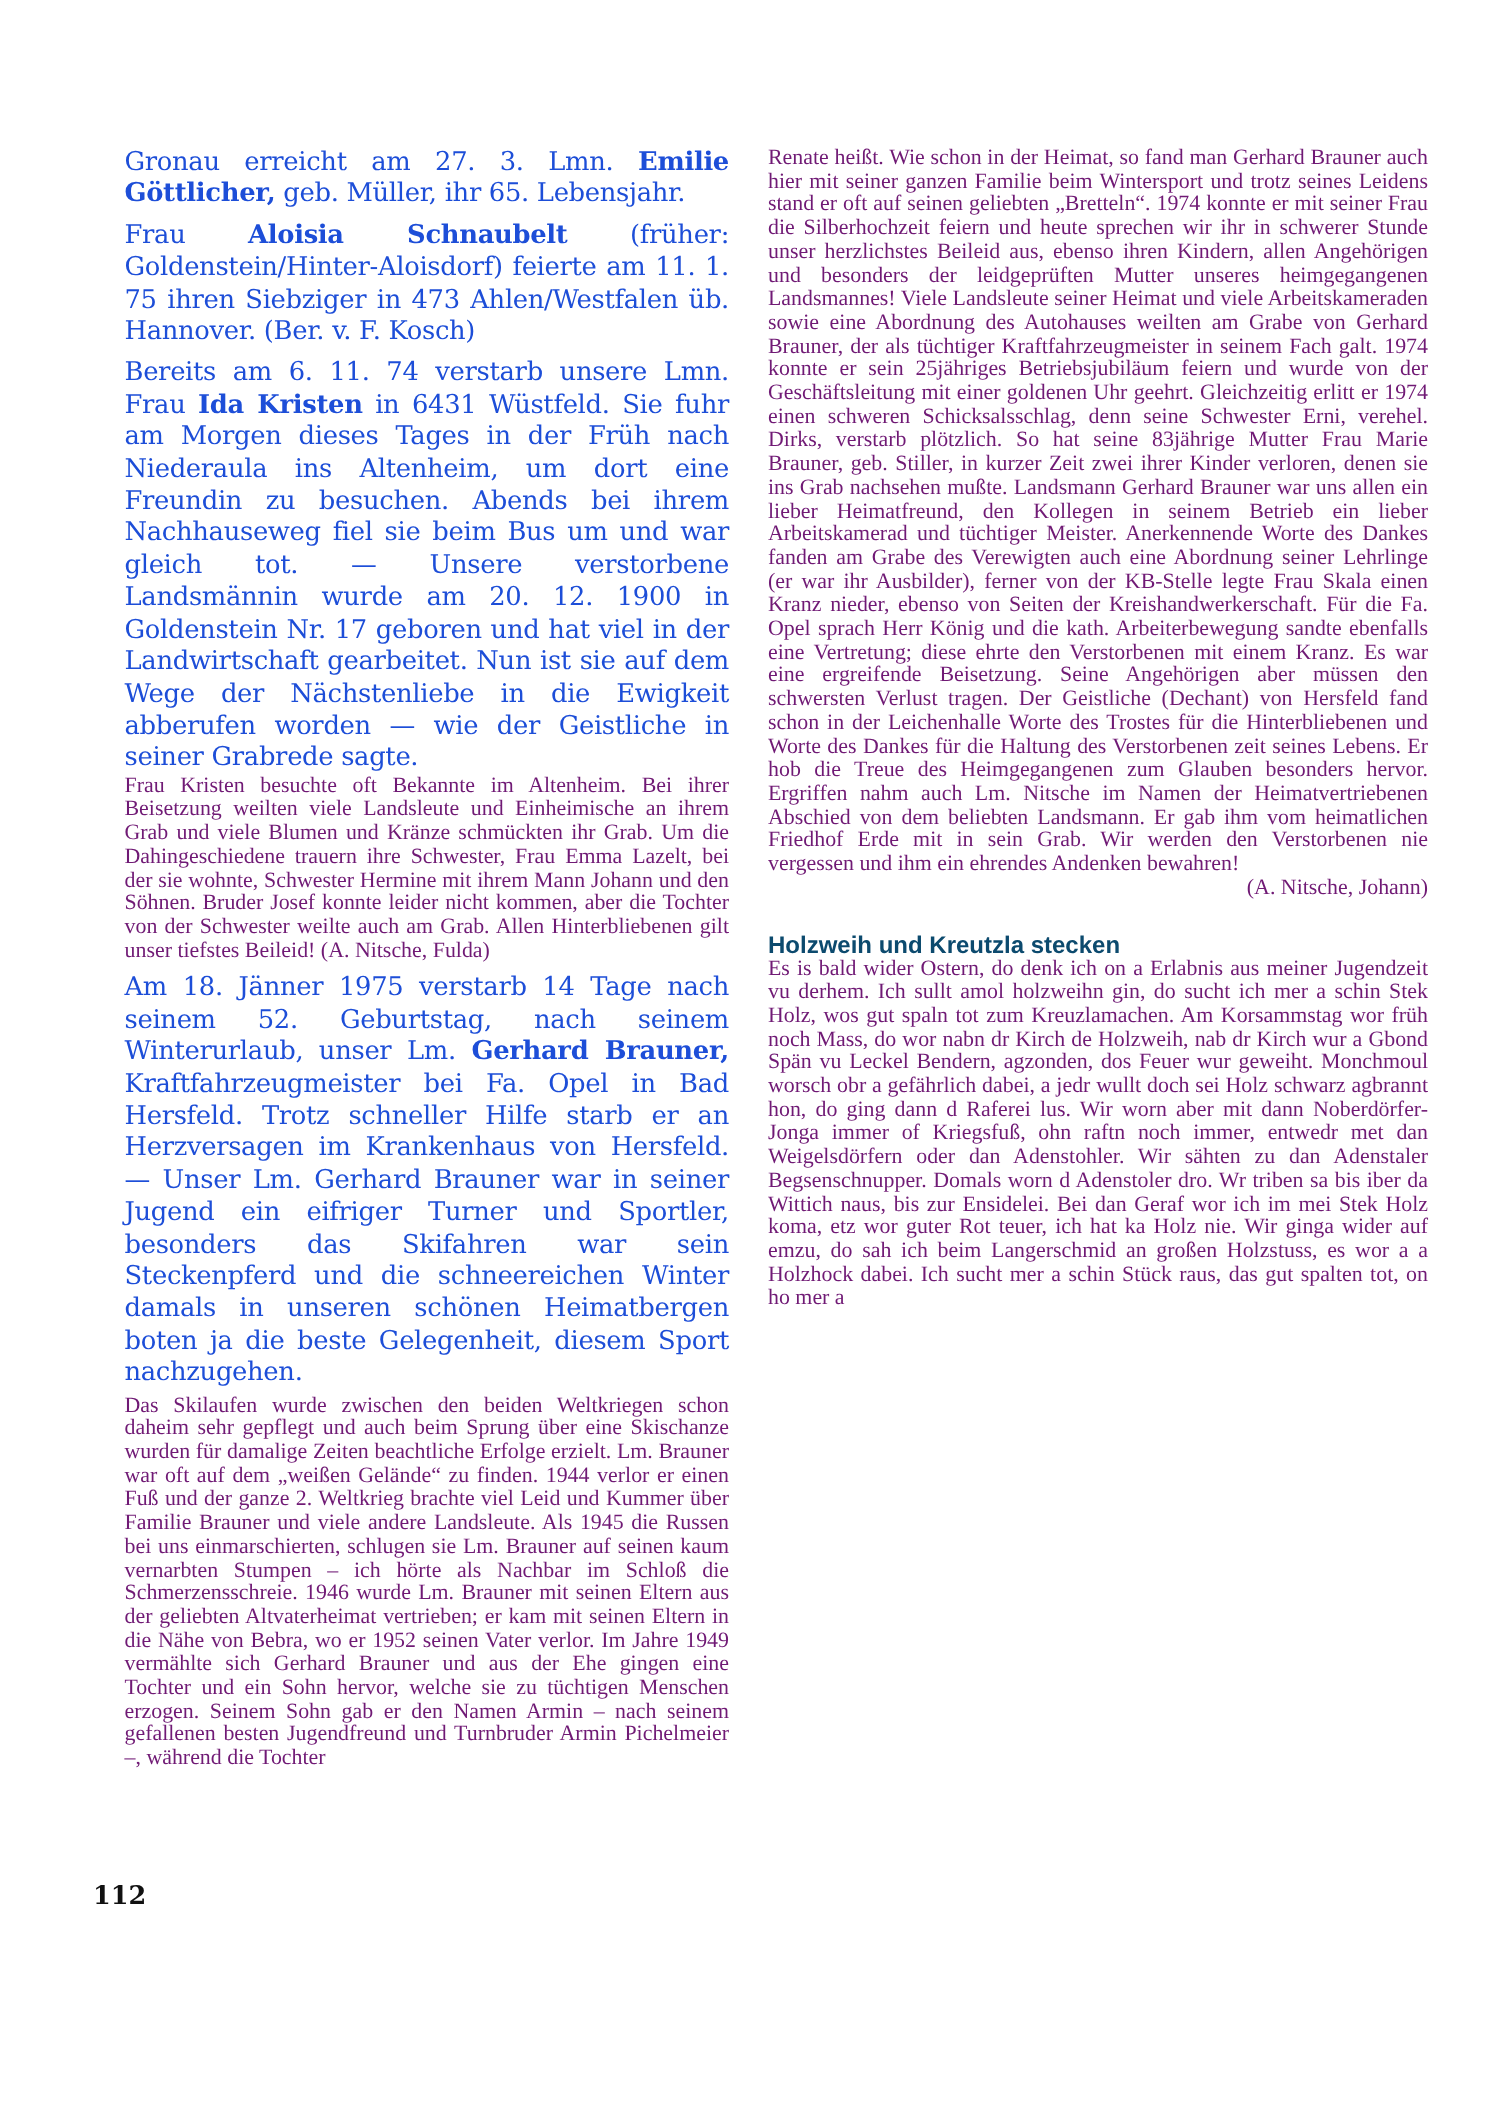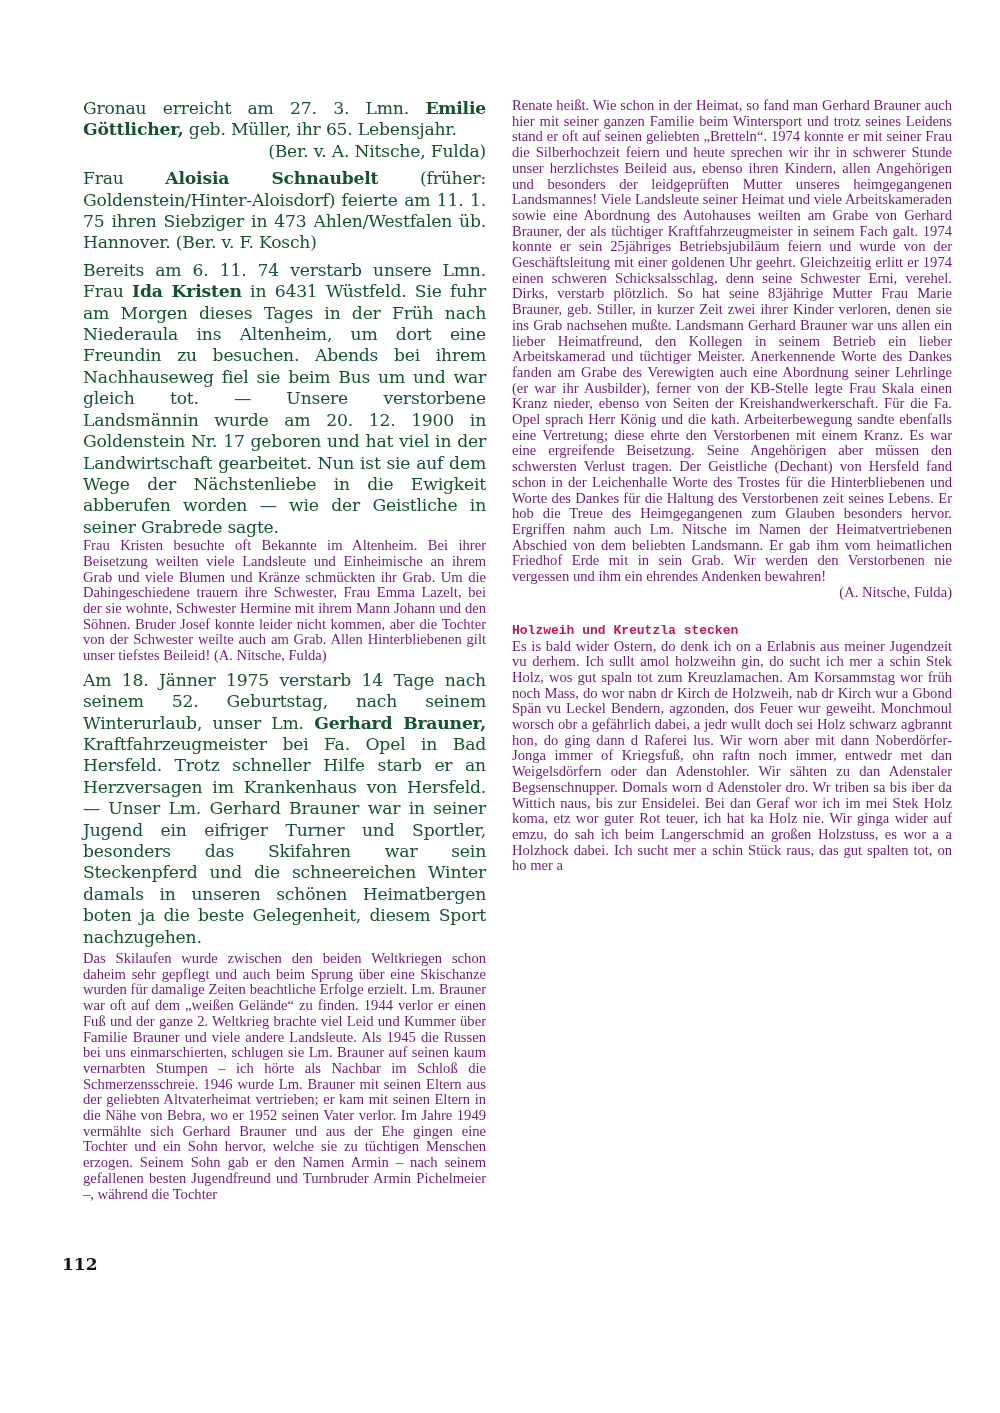--- a/index.html
+++ b/index.html
@@ -1,56 +1,55 @@
 <!DOCTYPE html>
 <html><head>
 <meta charset="utf-8">
 <style>
   html, body { margin: 0; padding: 0; background: #ffffff; }
   body { width: 1000px; height: 1413px; position: relative; overflow: hidden; color: #1a1a1a; }
   .col { position: absolute; top: 98px; }
   .col-left { left: 83px; width: 403px; }
   .col-right { left: 512px; width: 440px; }
   p { margin: 0; text-align: justify; }
-  .large { font-family: "DejaVu Serif", serif; font-size: 17.2px; line-height: 21.4px; letter-spacing: -0.2px; color: #14532d; }
+  .large { font-family: "DejaVu Serif", serif; font-size: 17.2px; line-height: 21.4px; letter-spacing: -0.2px; color: #1d4ed8; }
   .small { font-family: "Liberation Serif", serif; font-size: 14.6px; line-height: 15.7px; color: #701a75; }
   .gap-s { margin-top: 3px; }
   .gap-m { margin-top: 6px; }
   .right-align { text-align: right; }
   .spaced { letter-spacing: 4px; }
   b { font-weight: bold; }
-  .heading { font-family: Liberation Mono, monospace; font-weight: bold; font-size: 13px; line-height: 16px; margin-top: 22px; color: #be185d; }
+  .heading { font-family: Liberation Sans, sans-serif; font-weight: bold; font-size: 16px; line-height: 16px; margin-top: 22px; color: #0c4a6e; }
   .page-number { position: absolute; left: 62px; top: 1254px; font-family: "DejaVu Serif", serif; font-weight: bold; font-size: 17px; color: #111; }
 </style>
 </head>
 <body>
 
 <div class="col col-left">
   <p class="large">
     <span>Gronau erreicht am 27. 3. Lmn. </span><b>Emilie Göttlicher,</b><span> geb. Müller, ihr 65. Lebensjahr.</span>
   </p>
-  <p class="large right-align">(Ber. v. A. Nitsche, Fulda)</p>
 
   <p class="large gap-m">
     <span>Frau </span><b>Aloisia Schnaubelt</b><span> (früher: Goldenstein/Hinter-Aloisdorf) feierte am 11. 1. 75 ihren Siebziger in 473 Ahlen/Westfalen üb. Hannover. (Ber. v. F. Kosch)</span>
   </p>
 
   <p class="large gap-m">
     <span>Bereits am 6. 11. 74 verstarb unsere Lmn. Frau </span><b>Ida Kristen</b><span> in 6431 Wüstfeld. Sie fuhr am Morgen dieses Tages in der Früh nach Niederaula ins Altenheim, um dort eine Freundin zu besuchen. Abends bei ihrem Nachhauseweg fiel sie beim Bus um und war gleich tot. — Unsere verstorbene Landsmännin wurde am 20. 12. 1900 in Goldenstein Nr. 17 geboren und hat viel in der Landwirtschaft gearbeitet. Nun ist sie auf dem Wege der Nächstenliebe in die Ewigkeit abberufen worden — wie der Geistliche in seiner Grabrede sagte.</span>
   </p>
   <p class="small">Frau Kristen besuchte oft Bekannte im Altenheim. Bei ihrer Beisetzung weilten viele Landsleute und Einheimische an ihrem Grab und viele Blumen und Kränze schmückten ihr Grab. Um die Dahingeschiedene trauern ihre Schwester, Frau Emma Lazelt, bei der sie wohnte, Schwester Hermine mit ihrem Mann Johann und den Söhnen. Bruder Josef konnte leider nicht kommen, aber die Tochter von der Schwester weilte auch am Grab. Allen Hinterbliebenen gilt unser tiefstes Beileid! (A. Nitsche, Fulda)</p>
 
   <p class="large gap-m">
     <span>Am 18. Jänner 1975 verstarb 14 Tage nach seinem 52. Geburtstag, nach seinem Winterurlaub, unser Lm. </span><b>Gerhard Brauner,</b><span> Kraftfahrzeugmeister bei Fa. Opel in Bad Hersfeld. Trotz schneller Hilfe starb er an Herzversagen im Krankenhaus von Hersfeld. — Unser Lm. Gerhard Brauner war in seiner Jugend ein eifriger Turner und Sportler, besonders das Skifahren war sein Steckenpferd und die schneereichen Winter damals in unseren schönen Heimatbergen boten ja die beste Gelegenheit, diesem Sport nachzugehen.</span>
   </p>
   <p class="small gap-s">Das Skilaufen wurde zwischen den beiden Weltkriegen schon daheim sehr gepflegt und auch beim Sprung über eine Skischanze wurden für damalige Zeiten beachtliche Erfolge erzielt. Lm. Brauner war oft auf dem „weißen Gelände“ zu finden. 1944 verlor er einen Fuß und der ganze 2. Weltkrieg brachte viel Leid und Kummer über Familie Brauner und viele andere Landsleute. Als 1945 die Russen bei uns einmarschierten, schlugen sie Lm. Brauner auf seinen kaum vernarbten Stumpen – ich hörte als Nachbar im Schloß die Schmerzensschreie. 1946 wurde Lm. Brauner mit seinen Eltern aus der geliebten Altvaterheimat vertrieben; er kam mit seinen Eltern in die Nähe von Bebra, wo er 1952 seinen Vater verlor. Im Jahre 1949 vermählte sich Gerhard Brauner und aus der Ehe gingen eine Tochter und ein Sohn hervor, welche sie zu tüchtigen Menschen erzogen. Seinem Sohn gab er den Namen Armin – nach seinem gefallenen besten Jugendfreund und Turnbruder Armin Pichelmeier –, während die Tochter</p>
 </div>
 
 <div class="col col-right">
   <p class="small">Renate heißt. Wie schon in der Heimat, so fand man Gerhard Brauner auch hier mit seiner ganzen Familie beim Wintersport und trotz seines Leidens stand er oft auf seinen geliebten „Bretteln“. 1974 konnte er mit seiner Frau die Silberhochzeit feiern und heute sprechen wir ihr in schwerer Stunde unser herzlichstes Beileid aus, ebenso ihren Kindern, allen Angehörigen und besonders der leidgeprüften Mutter unseres heimgegangenen Landsmannes! Viele Landsleute seiner Heimat und viele Arbeitskameraden sowie eine Abordnung des Autohauses weilten am Grabe von Gerhard Brauner, der als tüchtiger Kraftfahrzeugmeister in seinem Fach galt. 1974 konnte er sein 25jähriges Betriebsjubiläum feiern und wurde von der Geschäftsleitung mit einer goldenen Uhr geehrt. Gleichzeitig erlitt er 1974 einen schweren Schicksalsschlag, denn seine Schwester Erni, verehel. Dirks, verstarb plötzlich. So hat seine 83jährige Mutter Frau Marie Brauner, geb. Stiller, in kurzer Zeit zwei ihrer Kinder verloren, denen sie ins Grab nachsehen mußte. Landsmann Gerhard Brauner war uns allen ein lieber Heimatfreund, den Kollegen in seinem Betrieb ein lieber Arbeitskamerad und tüchtiger Meister. Anerkennende Worte des Dankes fanden am Grabe des Verewigten auch eine Abordnung seiner Lehrlinge (er war ihr Ausbilder), ferner von der KB-Stelle legte Frau Skala einen Kranz nieder, ebenso von Seiten der Kreishandwerkerschaft. Für die Fa. Opel sprach Herr König und die kath. Arbeiterbewegung sandte ebenfalls eine Vertretung; diese ehrte den Verstorbenen mit einem Kranz. Es war eine ergreifende Beisetzung. Seine Angehörigen aber müssen den schwersten Verlust tragen. Der Geistliche (Dechant) von Hersfeld fand schon in der Leichenhalle Worte des Trostes für die Hinterbliebenen und Worte des Dankes für die Haltung des Verstorbenen zeit seines Lebens. Er hob die Treue des Heimgegangenen zum Glauben besonders hervor. Ergriffen nahm auch Lm. Nitsche im Namen der Heimatvertriebenen Abschied von dem beliebten Landsmann. Er gab ihm vom heimatlichen Friedhof Erde mit in sein Grab. Wir werden den Verstorbenen nie vergessen und ihm ein ehrendes Andenken bewahren!</p>
-  <p class="small right-align">(A. Nitsche, Fulda)</p>
+  <p class="small right-align">(A. Nitsche, Johann)</p>
 
 
   <div class="heading">Holzweih und Kreutzla stecken</div>
   <p class="small">Es is bald wider Ostern, do denk ich on a Erlabnis aus meiner Jugendzeit vu derhem. Ich sullt amol holzweihn gin, do sucht ich mer a schin Stek Holz, wos gut spaln tot zum Kreuzlamachen. Am Korsammstag wor früh noch Mass, do wor nabn dr Kirch de Holzweih, nab dr Kirch wur a Gbond Spän vu Leckel Bendern, agzonden, dos Feuer wur geweiht. Monchmoul worsch obr a gefährlich dabei, a jedr wullt doch sei Holz schwarz agbrannt hon, do ging dann d Raferei lus. Wir worn aber mit dann Noberdörfer-Jonga immer of Kriegsfuß, ohn raftn noch immer, entwedr met dan Weigelsdörfern oder dan Adenstohler. Wir sähten zu dan Adenstaler Begsenschnupper. Domals worn d Adenstoler dro. Wr triben sa bis iber da Wittich naus, bis zur Ensidelei. Bei dan Geraf wor ich im mei Stek Holz koma, etz wor guter Rot teuer, ich hat ka Holz nie. Wir ginga wider auf emzu, do sah ich beim Langerschmid an großen Holzstuss, es wor a a Holzhock dabei. Ich sucht mer a schin Stück raus, das gut spalten tot, on ho mer a</p>
 </div>
 
 <div class="page-number">112</div>
 
 </body></html>

